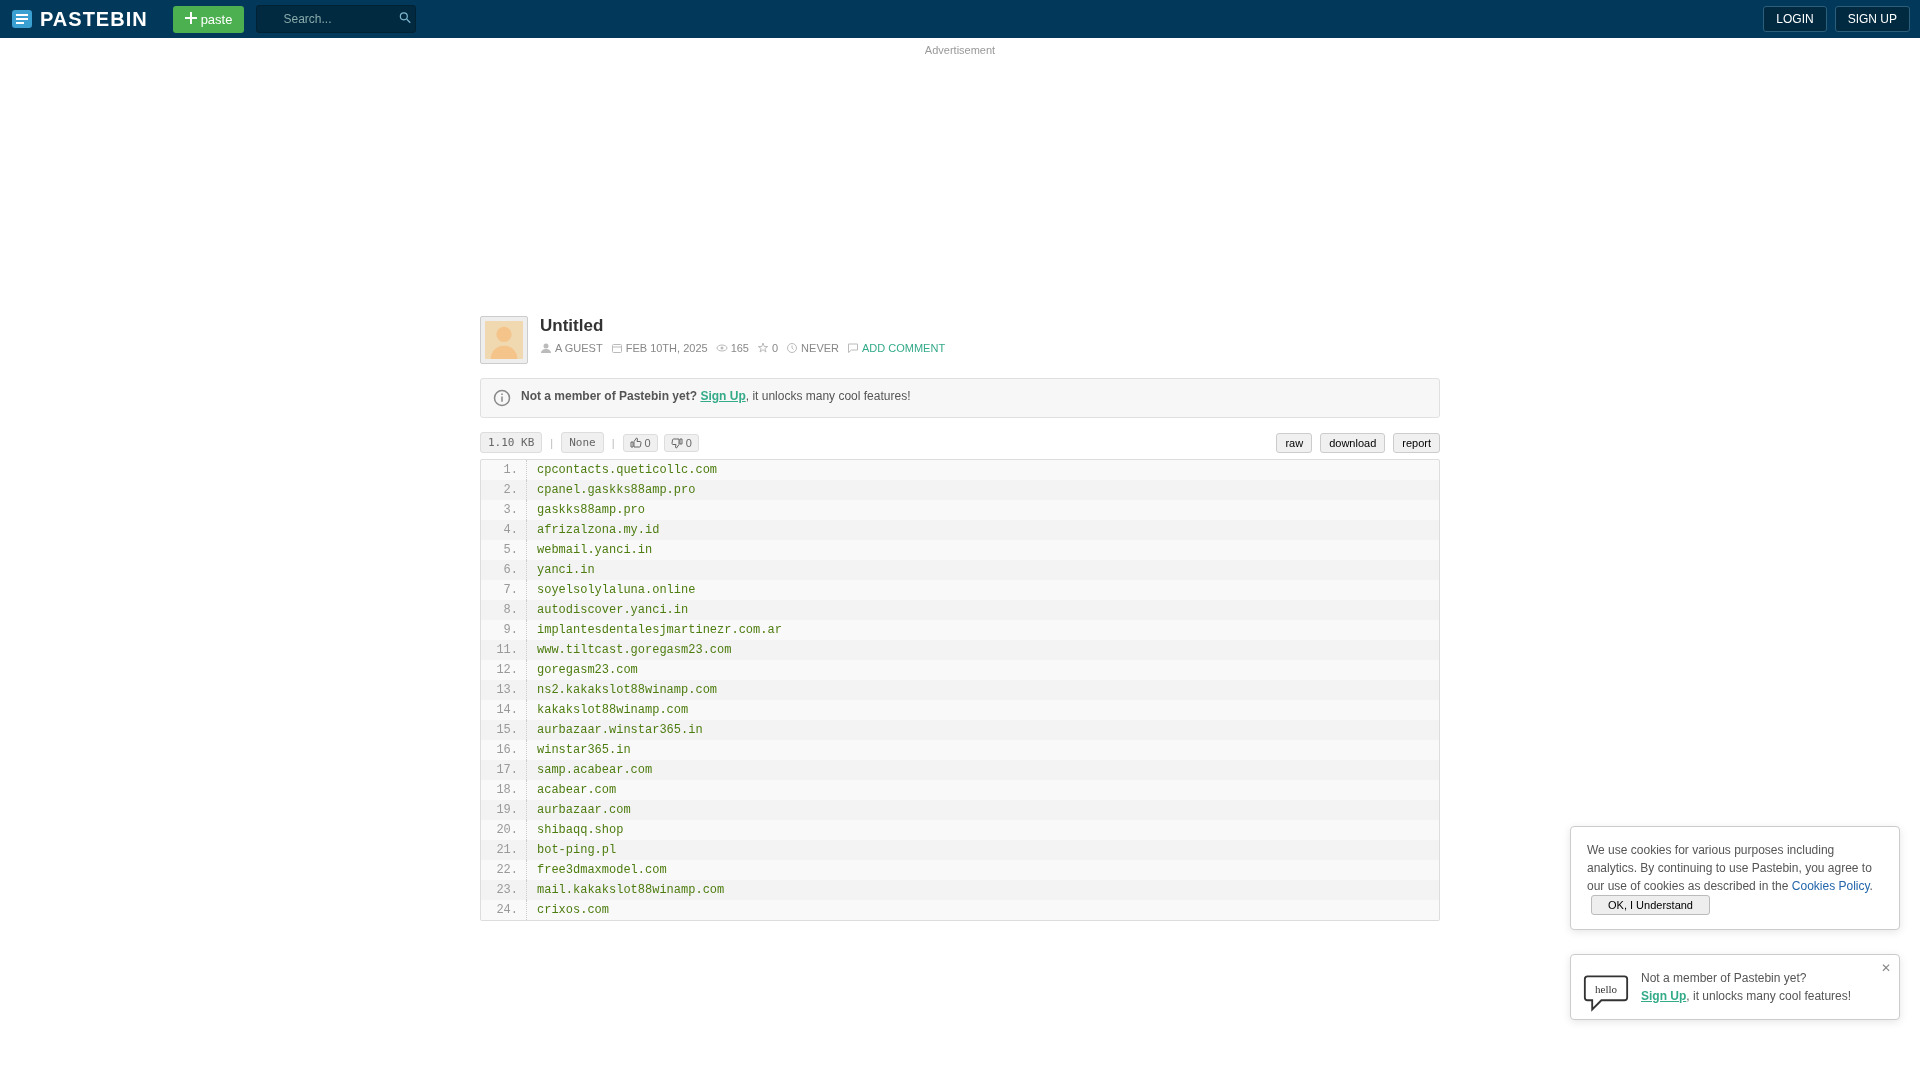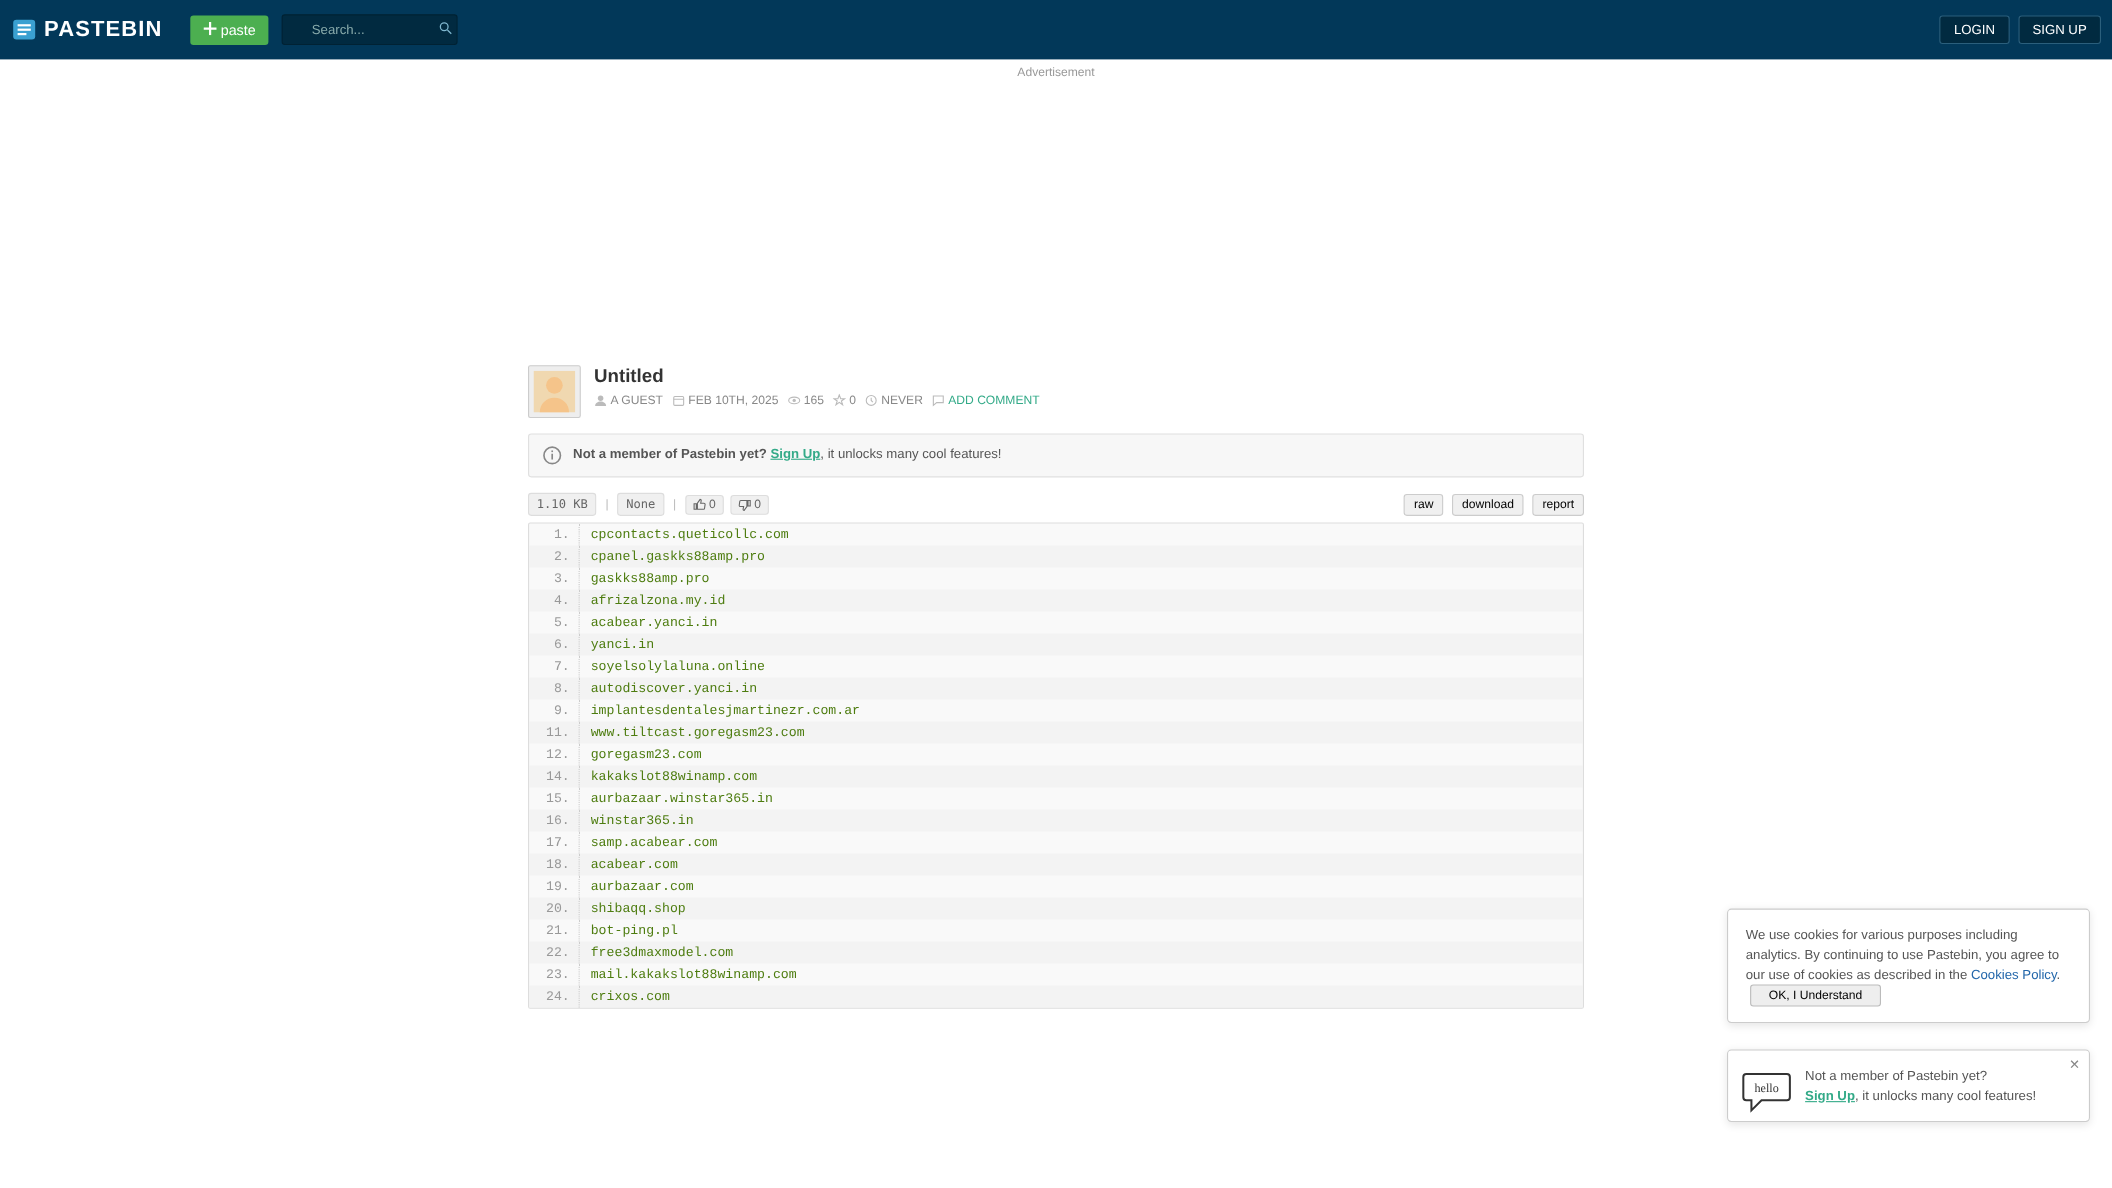--- a/index.html
+++ b/index.html
@@ -10,21 +10,21 @@
   color: #333;
   width: 1920px;
   height: 1080px;
   overflow: hidden;
   position: relative;
 }
 
 
 .header {
   background: #023859;
-  height: 54px;
+  height: 38px;
   display: flex;
   align-items: center;
   padding: 0 10px;
 }
 .logo-wrap {
   display: flex;
   align-items: center;
   gap: 6px;
 }
 .logo-wrap .brand {
@@ -438,21 +438,21 @@
       <div class="code-line">
         <div class="ln">3.</div>
         <div class="lc">gaskks88amp.pro</div>
       </div>
       <div class="code-line">
         <div class="ln">4.</div>
         <div class="lc">afrizalzona.my.id</div>
       </div>
       <div class="code-line">
         <div class="ln">5.</div>
-        <div class="lc">acabear.yanci.in</div>
+        <div class="lc">webmail.yanci.in</div>
       </div>
       <div class="code-line">
         <div class="ln">6.</div>
         <div class="lc">yanci.in</div>
       </div>
       <div class="code-line">
         <div class="ln">7.</div>
         <div class="lc">soyelsolylaluna.online</div>
       </div>
       <div class="code-line">
@@ -463,20 +463,24 @@
         <div class="ln">9.</div>
         <div class="lc">implantesdentalesjmartinezr.com.ar</div>
       </div>
       <div class="code-line">
         <div class="ln">11.</div>
         <div class="lc">www.tiltcast.goregasm23.com</div>
       </div>
       <div class="code-line">
         <div class="ln">12.</div>
         <div class="lc">goregasm23.com</div>
+      </div>
+      <div class="code-line">
+        <div class="ln">13.</div>
+        <div class="lc">ns2.kakakslot88winamp.com</div>
       </div>
       <div class="code-line">
         <div class="ln">14.</div>
         <div class="lc">kakakslot88winamp.com</div>
       </div>
       <div class="code-line">
         <div class="ln">15.</div>
         <div class="lc">aurbazaar.winstar365.in</div>
       </div>
       <div class="code-line">

